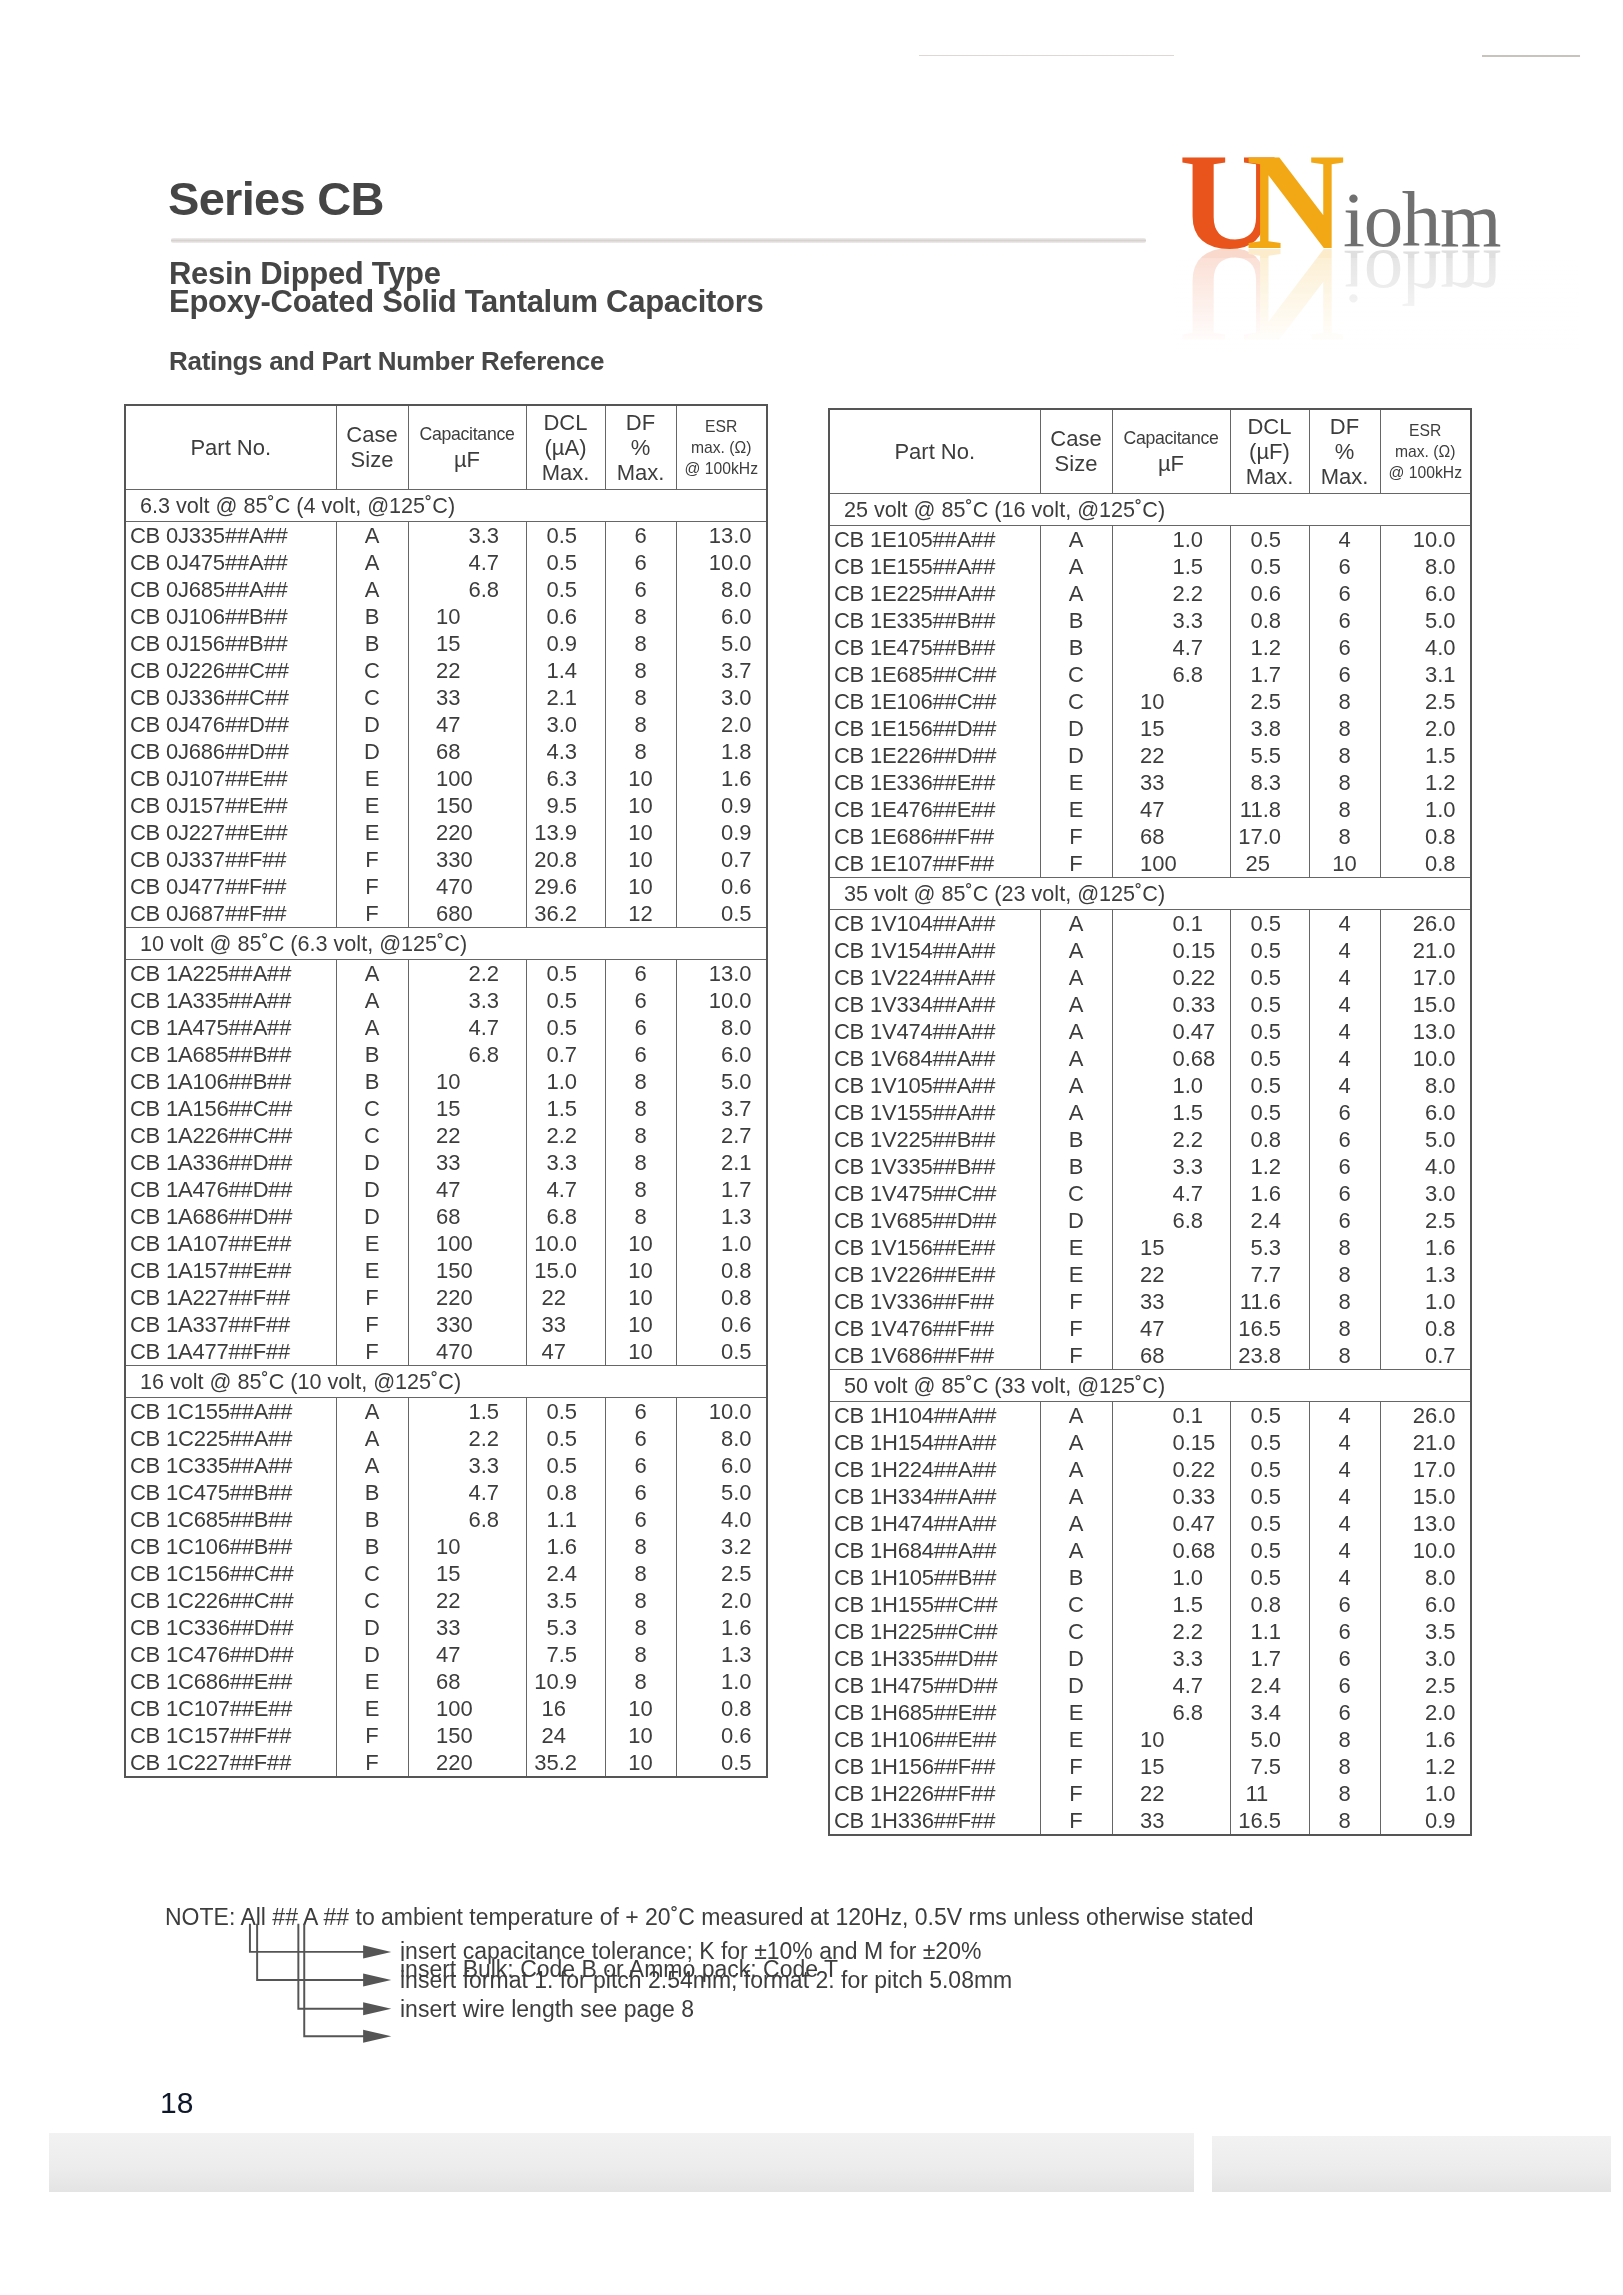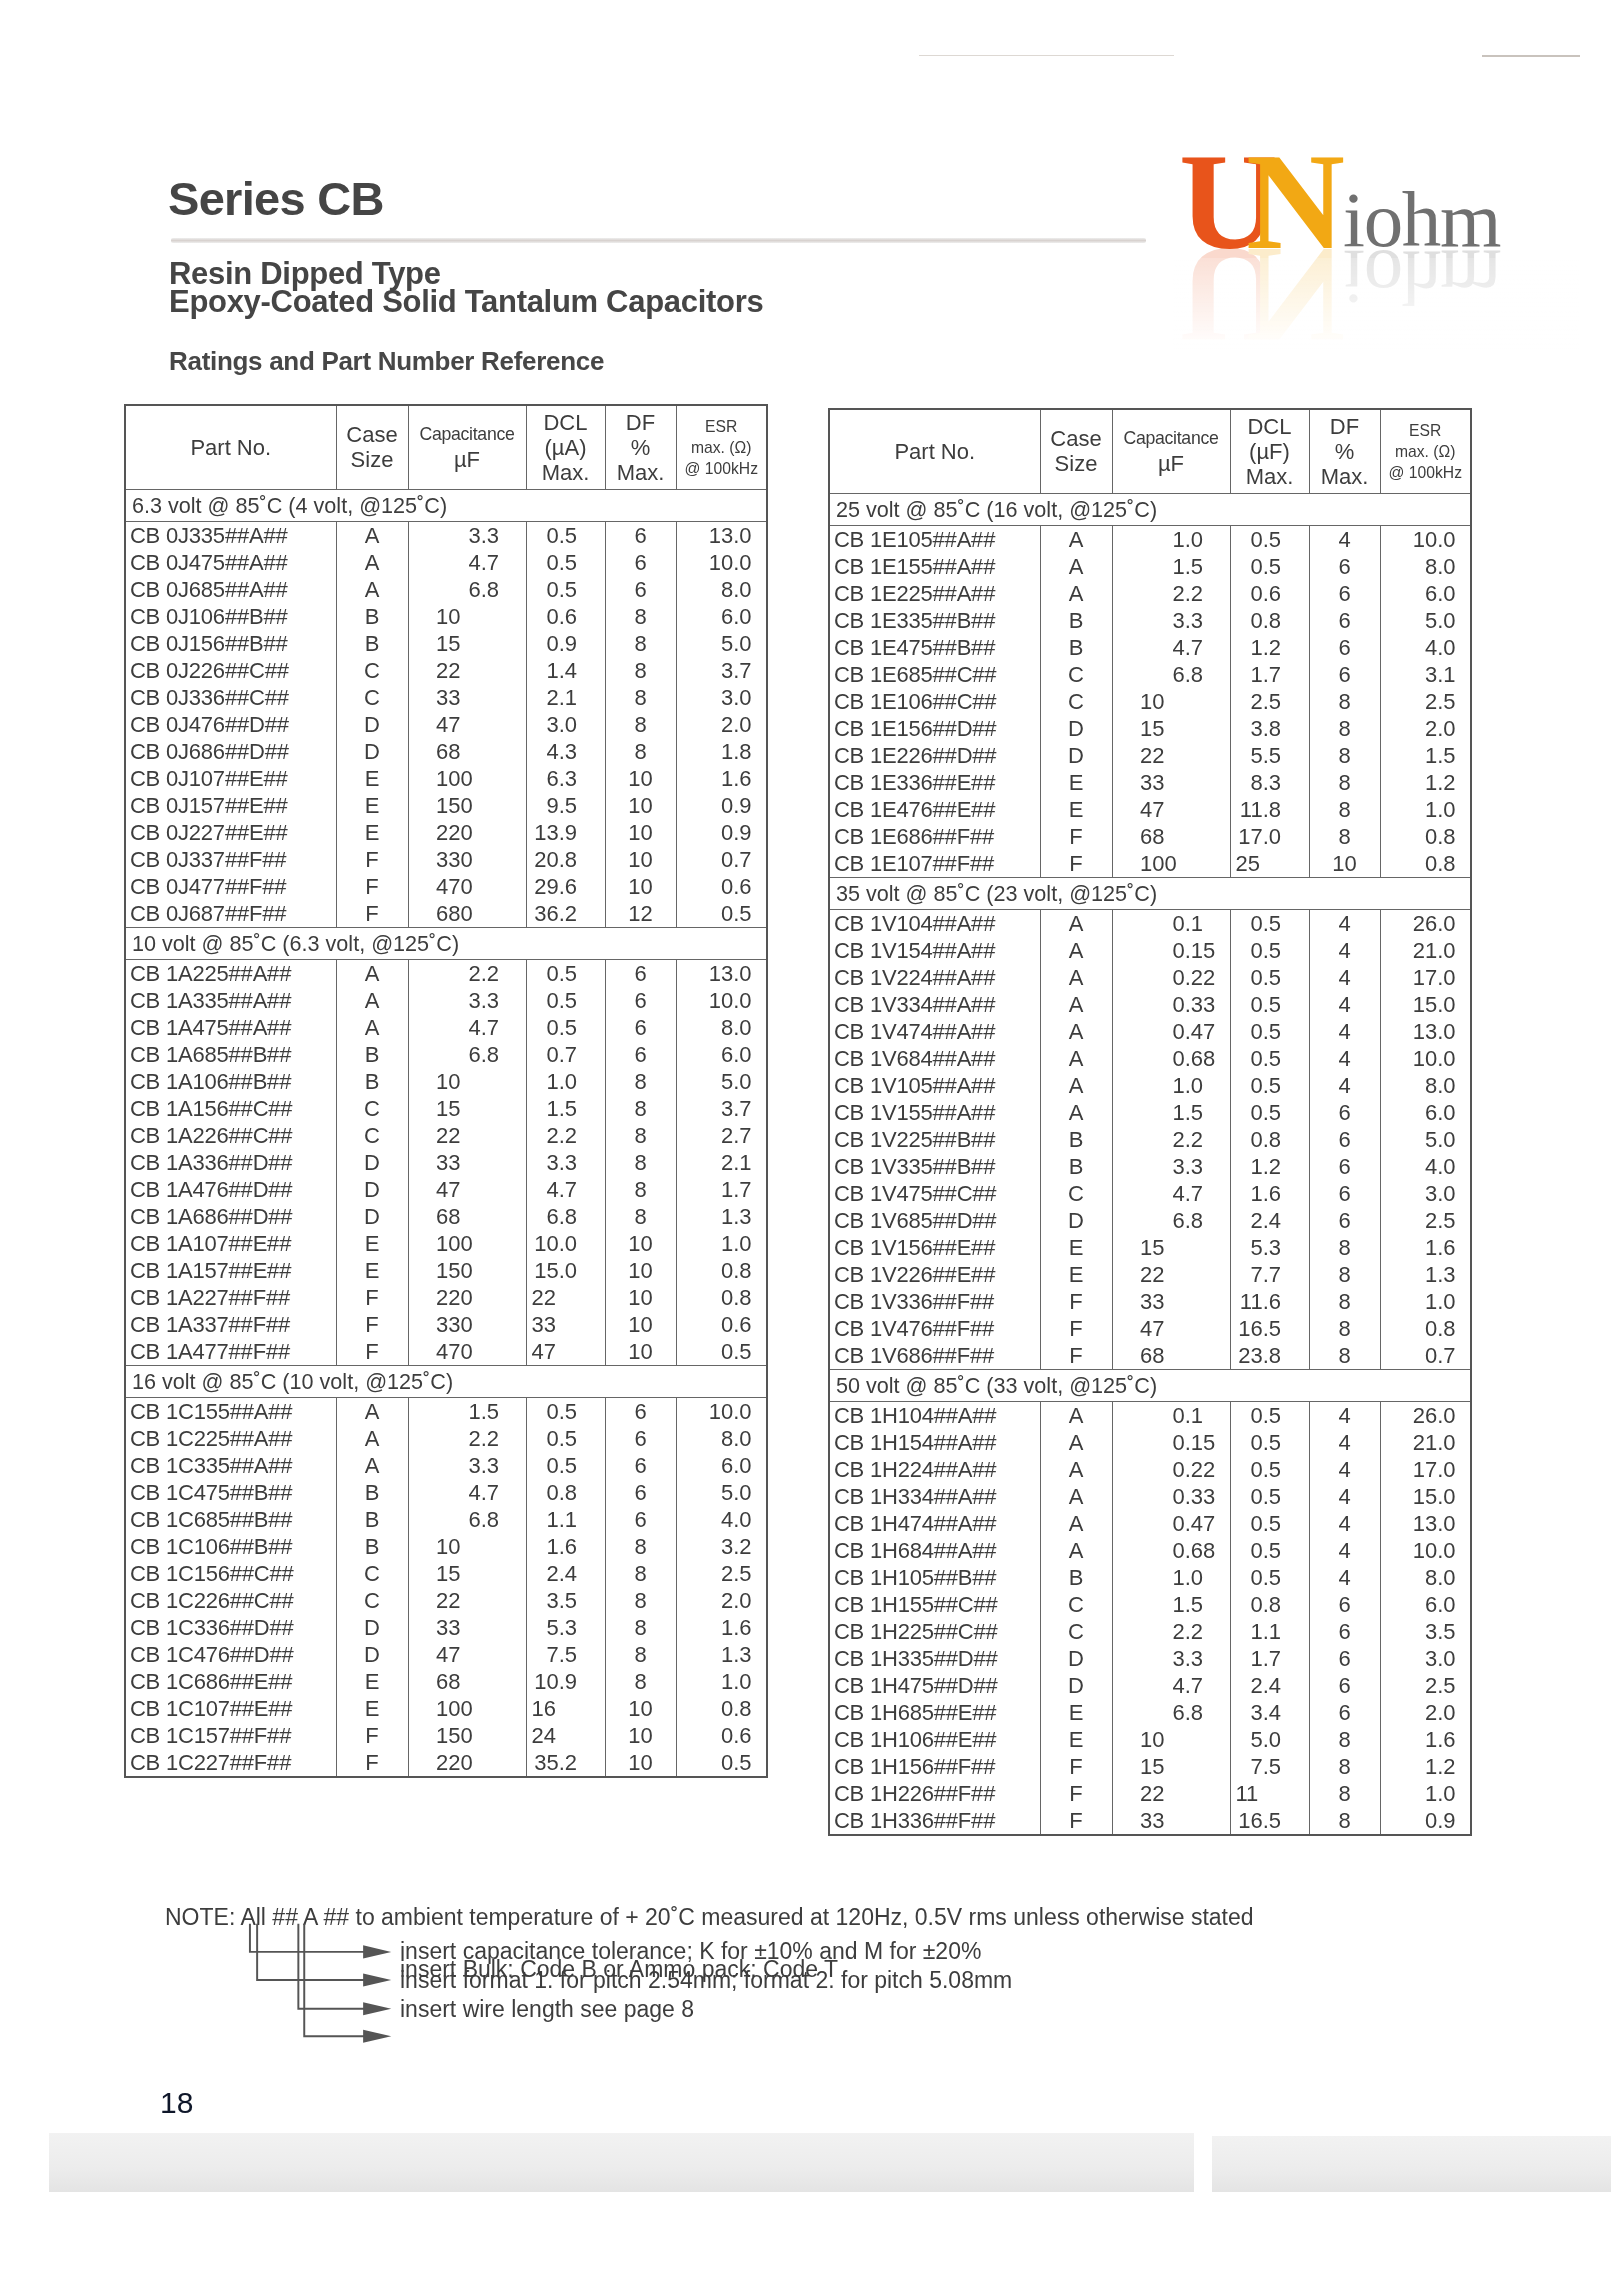--- a/index.html
+++ b/index.html
@@ -27,27 +27,27 @@
   .logo-fade { position: absolute; left: -6.5px; top: 124px; width: 406px; height: 92px;
      background: linear-gradient(to bottom, rgba(255,255,255,0.2), rgba(255,255,255,1)); }
 
   
   table.spec { position: absolute; border-collapse: collapse; table-layout: fixed;
      border: 2px solid #555; font-size: 22px; color: #3d3d3d; }
   table.spec th { font-weight: normal; border: 1.3px solid #666; vertical-align: middle; text-align: center; padding: 0; line-height: 25px; }
   table.spec th .small { font-size: 17.7px; letter-spacing: -0.3px; }
   table.spec th .xs { font-size: 15.7px; line-height: 21px; }
   table.spec td { border-left: 1.3px solid #666; border-right: 1.3px solid #666; padding: 0; height: 27px; line-height: 27px; white-space: nowrap; }
-  table.spec tr.group td { border: 1.3px solid #666; height: 31px; line-height: 31px; padding-left: 6px; font-size: 21.6px; }
+  table.spec tr.group td { border: 1.3px solid #666; height: 31px; line-height: 31px; padding-left: 14px; font-size: 21.6px; }
   table.spec td.pn { padding-left: 3.9px; letter-spacing: -0.2px; }
   table.spec td.cs { text-align: center; }
   table.spec td.cap { padding-left: 27.5px; }
   table.spec td.cap.dec { padding-left: 60px; }
   table.spec td.dcl { text-align: right; padding-right: 27.5px; }
-  table.spec td.dcl.int { text-align: left; padding-left: 5px; padding-right: 0; }
+  table.spec td.dcl.int { text-align: left; padding-left: 15px; padding-right: 0; }
   table.spec td.df { text-align: center; }
   table.spec td.esr { text-align: right; padding-right: 14.4px; }
 
   #left-table { left: 124px; top: 404px; width: 643px; }
   #right-table { left: 828px; top: 408px; width: 643px; }
 
   
   .note { left: 128px; top: 1904px; font-size: 23px; color: #3d3d3d; }
   .note-line { position: absolute; left: 400px; font-size: 23px; color: #3d3d3d; white-space: nowrap; }
   svg.note-arrows { position: absolute; left: 0; top: 0; }

